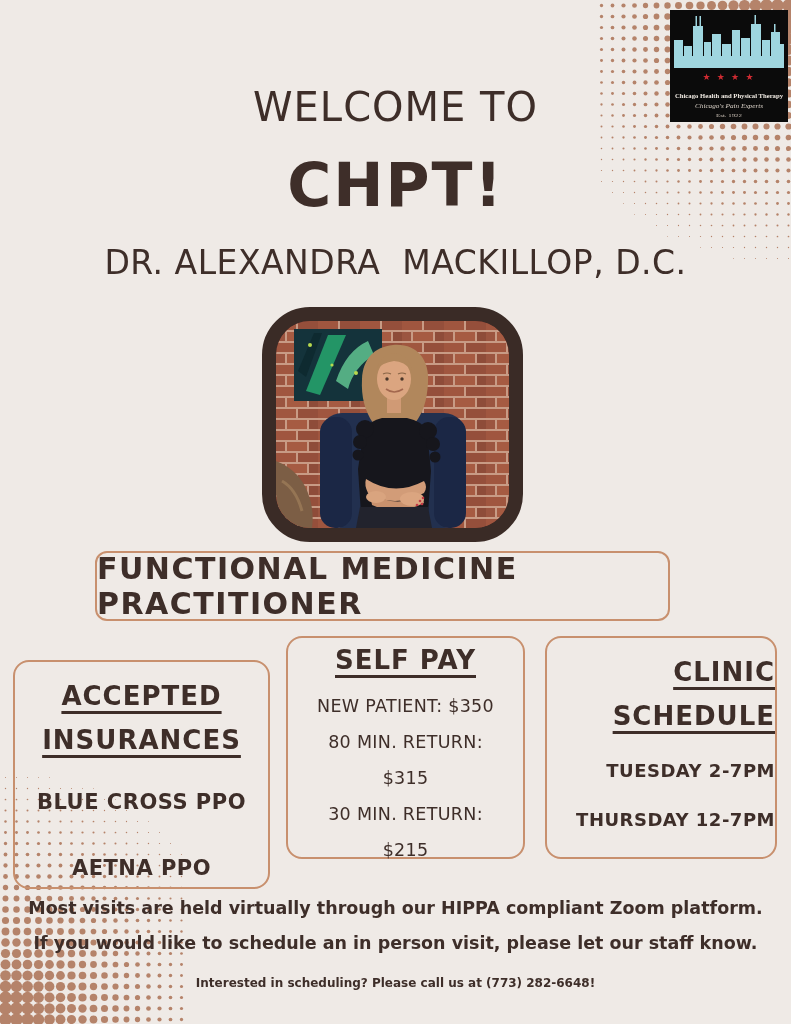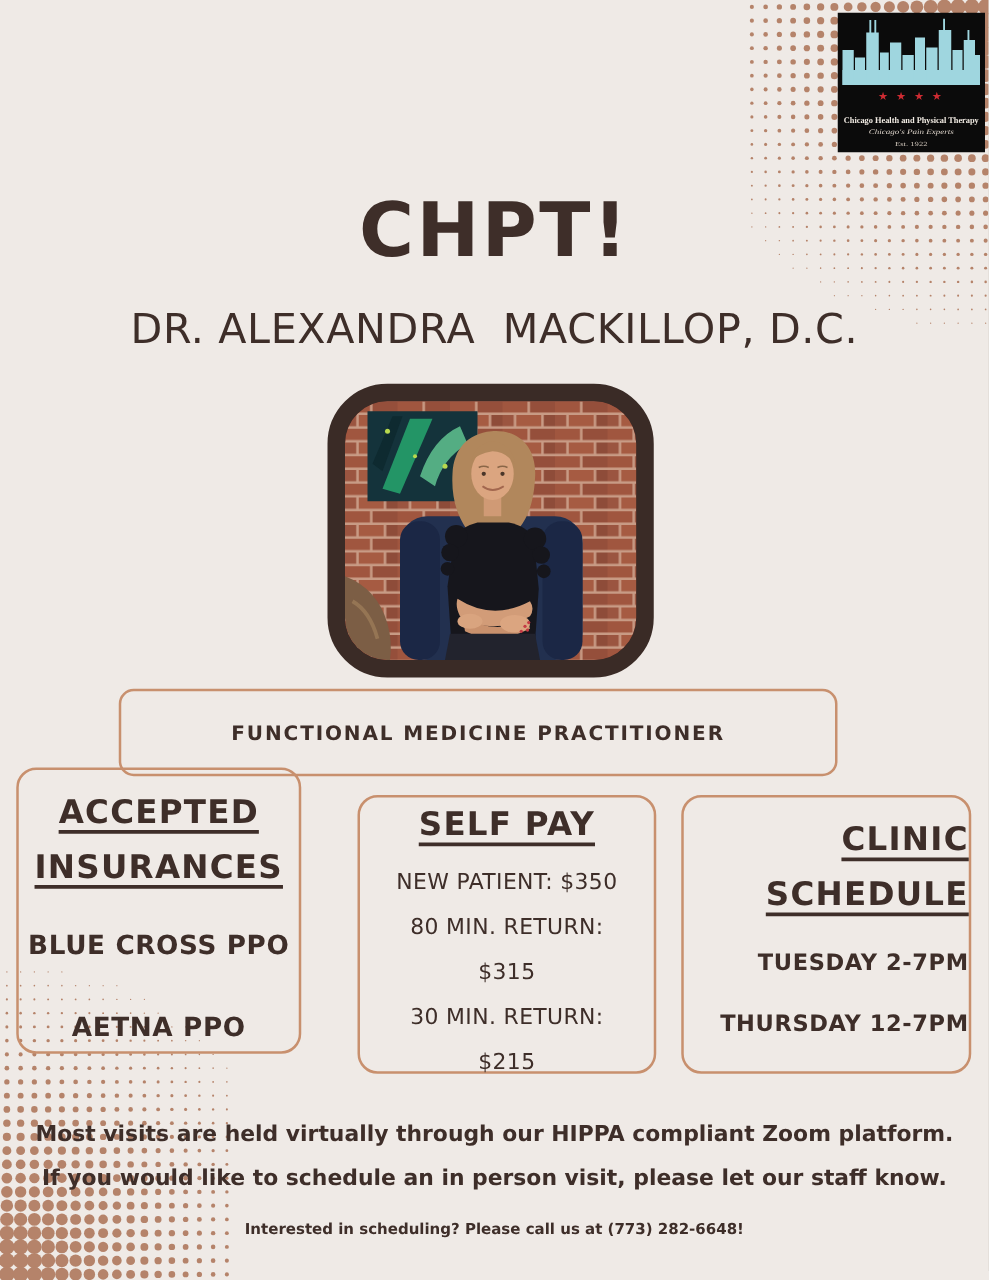--- a/index.html
+++ b/index.html
@@ -34,27 +34,27 @@
     border:14px solid #3A2B26; border-radius:48px; overflow:hidden;
     background:#8a4536;
   }
   .photo-frame svg { display:block; width:233px; height:207px; border-radius:34px; }
 
   .banner {
     position:absolute; left:95px; top:551px; width:575px; height:70px;
     border:2px solid #C8906E; border-radius:12px;
     display:flex; align-items:center; justify-content:center;
   }
-  .banner-label { font-size:16px; font-weight:bold; letter-spacing:1.5px; }
+  .banner-label { font-size:30px; font-weight:bold; letter-spacing:1.5px; }
 
   .card {
     position:absolute; border:2px solid #C8906E; border-radius:16px;
     display:flex; flex-direction:column; align-items:center; text-align:center;
   }
-  #card-insurances { left:13px;  top:614px; width:228px; height:229px; padding-top:12px; }
+  #card-insurances { left:13px;  top:660px; width:257px; height:229px; padding-top:12px; }
   #card-selfpay    { left:286px; top:636px; width:239px; height:223px; }
   #card-schedule   { left:545px; top:636px; width:232px; height:223px; padding-top:12px;align-items:flex-end; }
 
   .card-title {
     font-size:26px; font-weight:bold; letter-spacing:1px; line-height:44px;
     text-decoration:underline; text-decoration-thickness:2.5px; text-underline-offset:6px;
   }
   .ins-item { font-size:21px; font-weight:bold; letter-spacing:0.5px; }
   #ins-item-0 { margin-top:28px; }
   #ins-item-1 { margin-top:42px; }
@@ -860,20 +860,21 @@
         <rect x="104" y="14" width="1.5" height="9"></rect>
         <rect x="110" y="34" width="4" height="24"></rect>
       </g>
       <text x="59" y="70" text-anchor="middle" font-size="9" letter-spacing="2" fill="#CF2B32">★ ★ ★ ★</text>
       <text x="59" y="88" text-anchor="middle" font-size="7" font-weight="bold" fill="#F2ECE4" textLength="108" lengthAdjust="spacingAndGlyphs">Chicago Health and Physical Therapy</text>
       <text x="59" y="97.5" text-anchor="middle" font-size="5.6" font-style="italic" fill="#DED5CB" textLength="68" lengthAdjust="spacingAndGlyphs">Chicago's Pain Experts</text>
       <text x="59" y="106.5" text-anchor="middle" font-size="5" fill="#CFC5BA" textLength="26" lengthAdjust="spacingAndGlyphs">Est. 1922</text>
     </svg>
   </div>
 
+  <div class="welcome">WELCOME TO</div>
   <div class="brand">CHPT!</div>
   <div class="doctor">DR. ALEXANDRA  MACKILLOP, D.C.</div>
 
   <div class="photo-frame">
     <svg viewBox="0 0 233 207" preserveAspectRatio="none">
       <defs>
         <pattern id="bricks" width="42" height="22" patternUnits="userSpaceOnUse">
           <rect width="42" height="22" fill="#C89B85"></rect>
           <rect x="0" y="0" width="20" height="9" fill="#A0563F"></rect>
           <rect x="22" y="0" width="20" height="9" fill="#954F3B"></rect>

